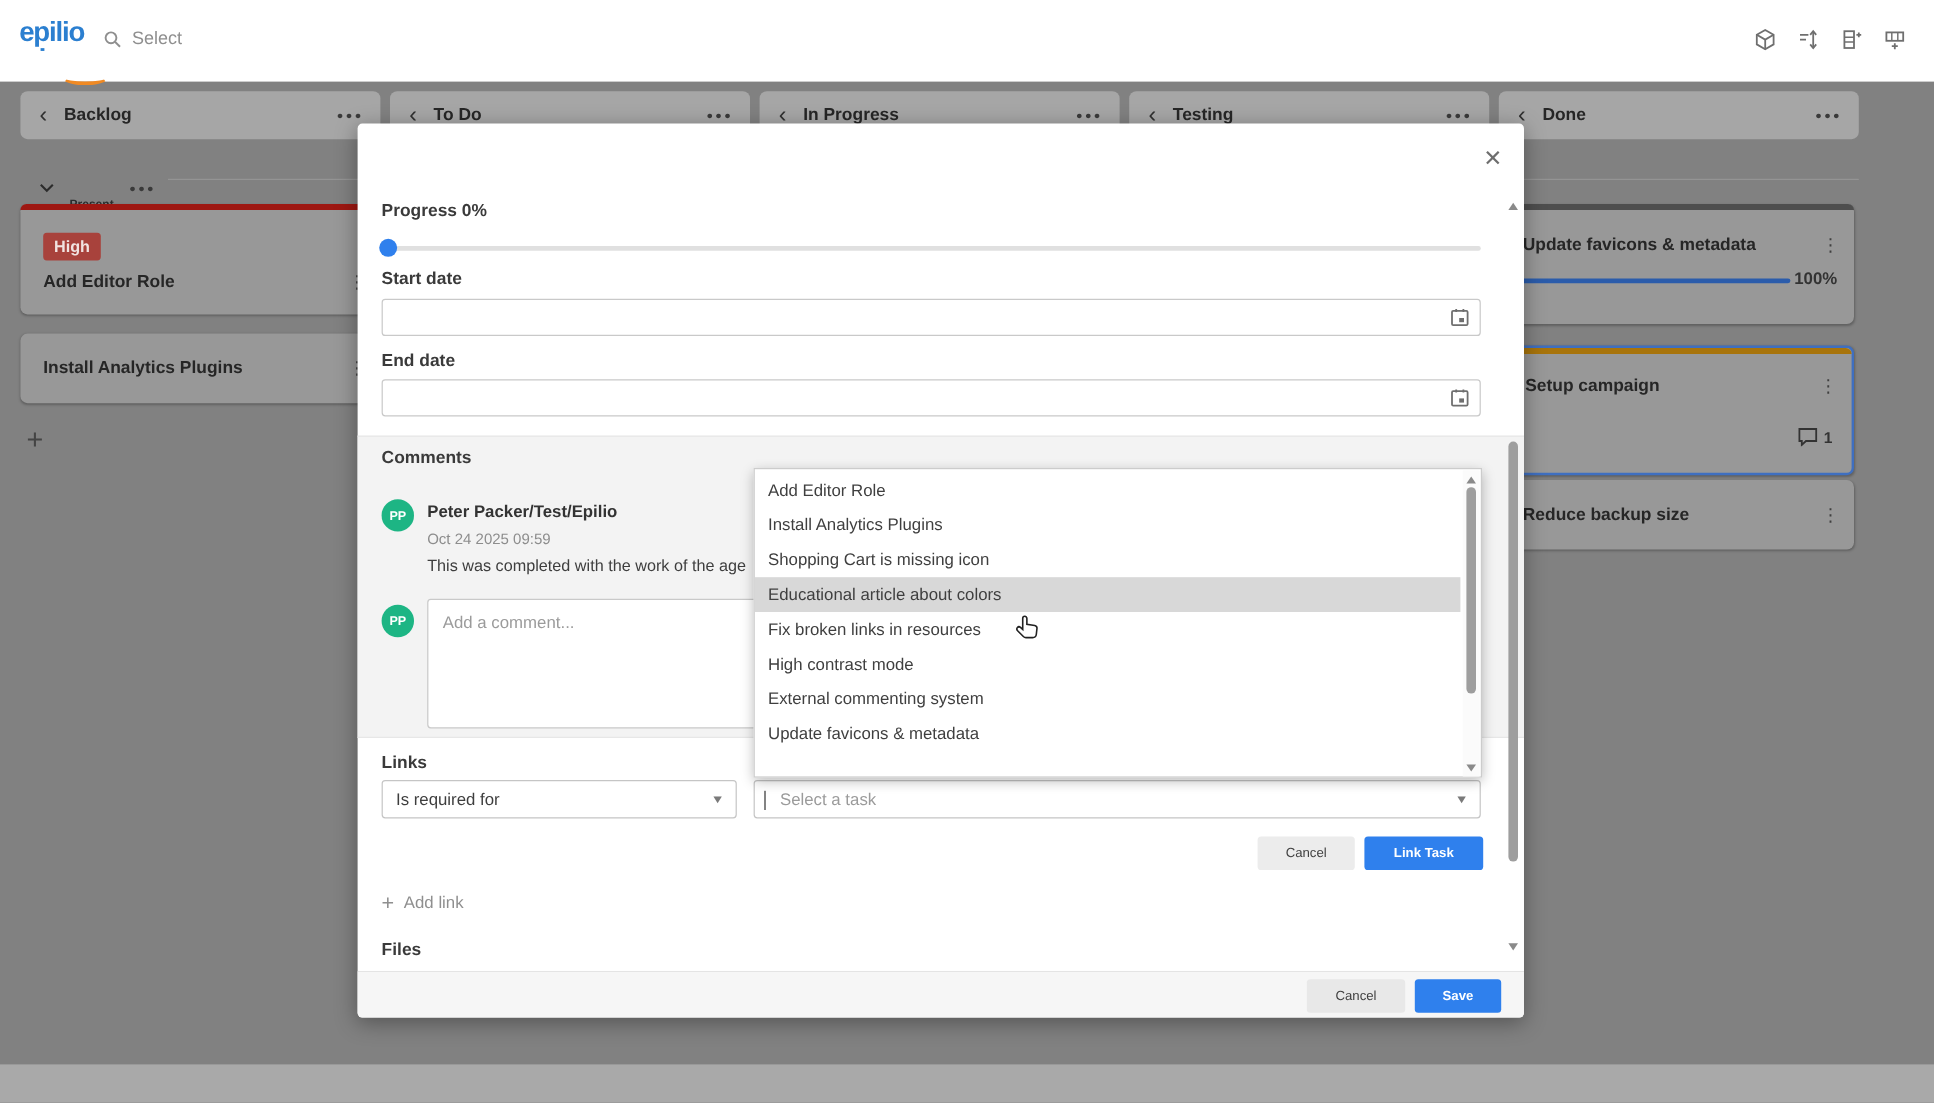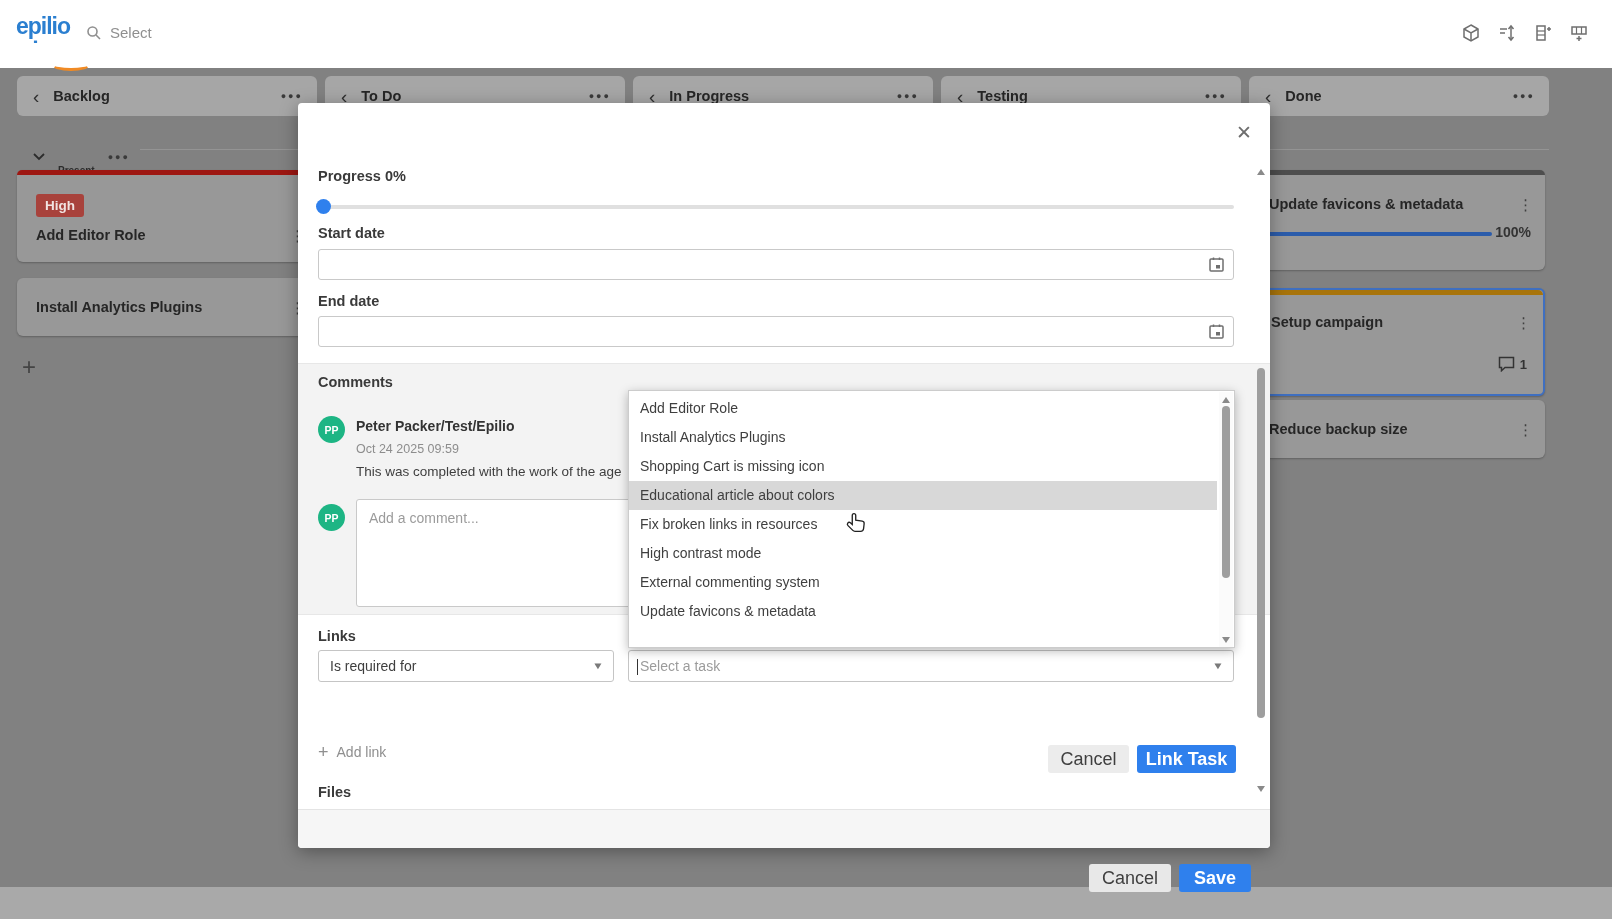--- a/index.html
+++ b/index.html
@@ -52,24 +52,24 @@
   .avatar { position:absolute; width:27px; height:27px; border-radius:50%; background:#1db584; color:#ffffff; font-size:10.5px; font-weight:bold; display:flex; align-items:center; justify-content:center; }
   .c-author { position:absolute; left:58px; top:54px; font-size:14px; font-weight:bold; color:#333333; }
   .c-date { position:absolute; left:58px; top:78px; font-size:12.5px; color:#8d8d8d; }
   .c-text { position:absolute; left:58px; top:100px; font-size:13.5px; color:#3e3e3e; white-space:nowrap; }
   .composer-box { position:absolute; left:58px; top:135px; width:878px; height:108px; background:#ffffff; border:1px solid #c9c9c9; border-radius:3px; cursor:text; }
   .composer-ph { position:absolute; left:12px; top:10px; font-size:14px; color:#9b9b9b; }
 
   .sel { position:absolute; height:32px; border:1px solid #c5c5c5; border-radius:3px; background:#fff; font-size:14px; color:#3e3e3e; display:flex; align-items:center; cursor:pointer; }
   .sel .sel-val { margin-left:11px; }
   .sel .sel-chev { margin-left:auto; margin-right:9px; color:#7a7a7a; font-size:12px; transform:scaleY(0.8); }
-  .combo-ph { margin-left:11px; color:#9b9b9b; }
+  .combo-ph { margin-left:21px; color:#9b9b9b; }
   .caret { position:absolute; left:8px; top:8px; width:1px; height:16px; background:#333; }
 
-  .btn { position:absolute; height:28px; border-radius:3px; font-size:18px; display:flex; align-items:center; justify-content:center; cursor:pointer;margin-top:48px; }
+  .btn { position:absolute; height:28px; border-radius:3px; font-size:11px; display:flex; align-items:center; justify-content:center; cursor:pointer; }
   .btn-gray { background:#ececec; color:#3f3f3f; }
   .btn-blue { background:#2f80ed; color:#ffffff; font-weight:bold; }
   .addlink { position:absolute; left:20px; top:640px; display:flex; align-items:center; gap:8px; color:#8f8f8f; font-size:14px; cursor:pointer; }
   .addlink .plus { font-size:18px; line-height:1; }
 
   .m-footer { position:absolute; left:0; top:706px; width:972px; height:39px; background:#f6f6f6; border-top:1px solid #e4e4e4; border-radius:0 0 4px 4px; }
 
   .scrollbar-v { position:absolute; width:14px; background:#fbfbfb; }
   .sb-thumb { position:absolute; left:3px; width:8px; background:#9e9e9e; border-radius:4px; cursor:pointer; }
   .tri-up { position:absolute; left:3px; width:0; height:0; border-left:4px solid transparent; border-right:4px solid transparent; border-bottom:6px solid #8a8a8a; cursor:pointer; }

